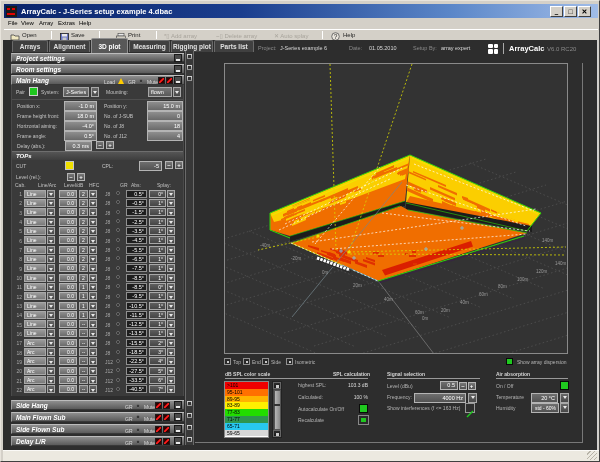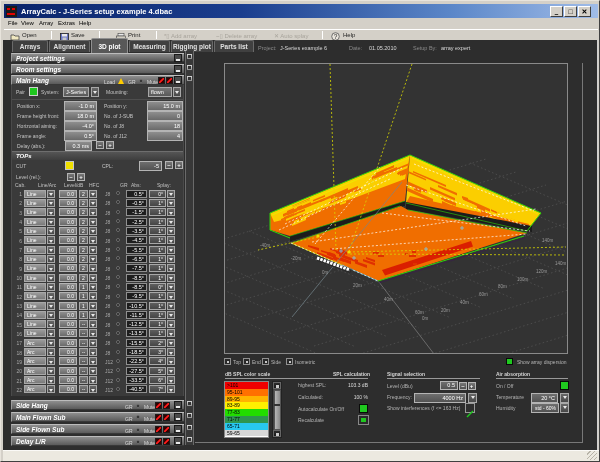--- a/index.html
+++ b/index.html
@@ -107,20 +107,29 @@
     <div class="tab sel" style="left:88px;width:37px">3D plot</div>
     <div class="tab" style="left:126px;width:41px">Measuring</div>
     <div class="tab" style="left:168px;width:42px">Rigging plot</div>
     <div class="tab" style="left:211px;width:40px">Parts list</div>
     <span class="tbi" style="left:255px">Project:</span>
       <span class="tbv" style="left:277px">J-Series example 6</span>
     <span class="tbi" style="left:346px">Date:</span>
       <span class="tbv" style="left:366px">01.05.2010</span>
     <span class="tbi" style="left:410px">Setup By:</span>
       <span class="tbv" style="left:438px">array expert</span>
+    <div style="position:absolute;left:485px;top:3px;height:12px;width:110px;">
+        <div style="position:absolute;left:0;top:0.5px;width:4.5px;height:4.5px;background:#fff;border-radius:1px"></div>
+        <div style="position:absolute;left:5.5px;top:0.5px;width:4.5px;height:4.5px;background:#fff;border-radius:1px"></div>
+        <div style="position:absolute;left:0;top:6px;width:4.5px;height:4.5px;background:#fff;border-radius:1px"></div>
+        <div style="position:absolute;left:5.5px;top:6px;width:4.5px;height:4.5px;background:#fff;border-radius:1px"></div>
+        <div style="position:absolute;left:15px;top:0;width:1px;height:11px;background:#aaa"></div>
+        <div style="position:absolute;left:21px;top:1px;font-size:7.5px;font-weight:bold;color:#fff;">ArrayCalc</div>
+        <div style="position:absolute;left:59px;top:2.5px;font-size:6px;color:#8a8a8a;">V6.0 RC20</div>
+      </div>
   <div class="vl" style="left:579px;top:23px;height:380px;background:#787878"></div>
   <div style="position:absolute;left:192px;top:402px;width:388px;height:1px;background:#787878"></div>
   <div class="vl" style="left:594px;top:0px;height:410px;background:#d0d0d0"></div>
   <div class="sbar" style="top:13px;height:9px">Project settings<div class="sbtn" style="left:162px">
           <div></div>
         </div></div>
       <div class="sbar" style="top:24px;height:10px">Room settings<div class="sbtn" style="left:162px">
           <div></div>
         </div></div>
       <div class="sbar" style="top:35px;height:10px">Main Hang<span class="mini" style="left:92px;top:2px">Load</span><div class="warn" style="left:106px;top:2px"></div><span class="mini" style="left:116px;top:2px">GR</span><div class="grc" style="left:127px;top:2.5px"></div><span class="mini" style="left:135px;top:2px">Mute</span><div class="redbox" style="left:146px"></div><div class="redbox" style="left:154px"></div><div class="sbtn" style="left:162px">

